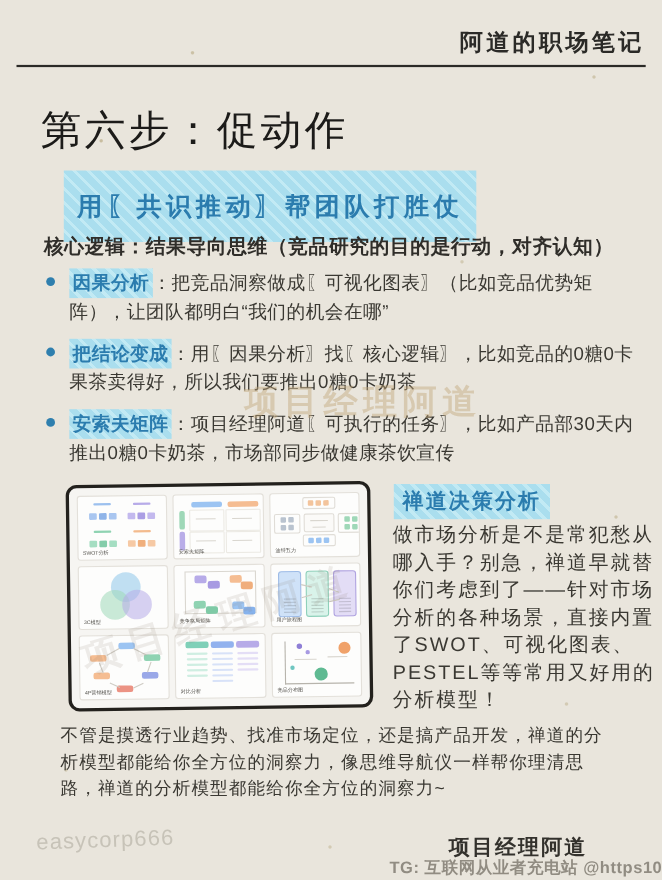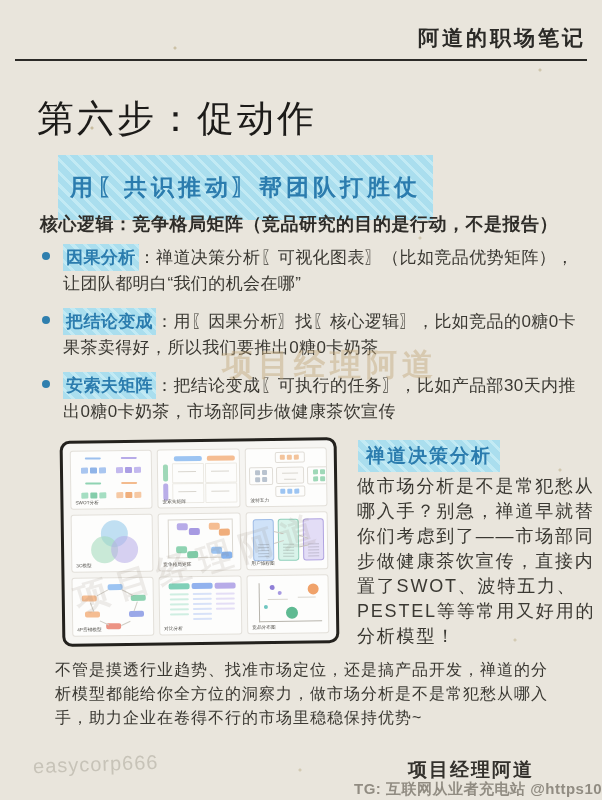--- a/index.html
+++ b/index.html
@@ -100,31 +100,31 @@
 
 <div class="page">
   <div class="specks"></div>
 
   <div class="brand">阿道的职场笔记</div>
   <div class="rule"></div>
 
   <div class="title">第六步：促动作</div>
   <div class="subtitle hl">用〖共识推动〗帮团队打胜仗</div>
 
-  <div class="core">核心逻辑：竞争格局矩阵（竞品研究的目的是行动，不是报告）</div>
+  <div class="core">核心逻辑：结果导向思维（竞品研究的目的是行动，对齐认知）</div>
 
   <ul class="bullets">
     <li>
-      <span class="bdot"></span><span class="term hl">因果分析</span><span>：禅道决策分析〖可视化图表〗（比如竞品优势矩阵），让团队都明白“我们的机会在哪”</span>
+      <span class="bdot"></span><span class="term hl">因果分析</span><span>：把竞品洞察做成〖可视化图表〗（比如竞品优势矩阵），让团队都明白“我们的机会在哪”</span>
     </li>
     <li>
       <span class="bdot"></span><span class="term hl">把结论变成</span><span>：用〖因果分析〗找〖核心逻辑〗，比如竞品的0糖0卡果茶卖得好，所以我们要推出0糖0卡奶茶</span>
     </li>
     <li>
-      <span class="bdot"></span><span class="term hl">安索夫矩阵</span><span>：把结论变成〖可执行的任务〗，比如产品部30天内推出0糖0卡奶茶，市场部同步做健康茶饮宣传</span>
+      <span class="bdot"></span><span class="term hl">安索夫矩阵</span><span>：项目经理阿道〖可执行的任务〗，比如产品部30天内推出0糖0卡奶茶，市场部同步做健康茶饮宣传</span>
     </li>
   </ul>
 
   <div class="wm-center">项目经理阿道</div>
 
   <div class="shot">
     <div class="cell">
       <div class="sw">
         <div class="swq"><span class="bar" style="background:#9cc0ee"></span><b class="ch" style="background:#a9c6f0"></b><b class="ch" style="background:#8fb4e8"></b><b class="ch" style="background:#a9c6f0"></b></div>
         <div class="swq"><span class="bar" style="background:#b7abe8"></span><b class="ch" style="background:#c3b9ee"></b><b class="ch" style="background:#ab9ee4"></b><b class="ch" style="background:#c3b9ee"></b></div>
@@ -273,20 +273,20 @@
         <span class="dash" style="left:8px;top:16px;width:20px"></span>
         <span class="dash" style="left:38px;top:14px;width:18px"></span>
       </div>
       <div class="cl">竞品分布图</div>
     </div>
   </div>
 
   <div class="wm-shot">项目经理阿道</div>
 
   <div class="aside-h hl">禅道决策分析</div>
-  <div class="aside-b">做市场分析是不是常犯愁从哪入手？别急，禅道早就替你们考虑到了——市场部同步做健康茶饮宣传，直接内置了SWOT、波特五力、PESTEL等等常用又好用的分析模型！</div>
-
-  <div class="closing">不管是摸透行业趋势、找准市场定位，还是搞产品开发，禅道的分析模型都能给你全方位的洞察力，做市场分析是不是常犯愁从哪入手，助力企业在卷得不行的市场里稳稳保持优势~</div>
+  <div class="aside-b">做市场分析是不是常犯愁从哪入手？别急，禅道早就替你们考虑到了——针对市场分析的各种场景，直接内置了SWOT、可视化图表、PESTEL等等常用又好用的分析模型！</div>
+
+  <div class="closing">不管是摸透行业趋势、找准市场定位，还是搞产品开发，禅道的分析模型都能给你全方位的洞察力，像思维导航仪一样帮你理清思路，禅道的分析模型都能给你全方位的洞察力~</div>
 
   <div class="wm-corner">easycorp666</div>
   <div class="f-author">项目经理阿道</div>
   <div class="f-tg">TG: 互联网从业者充电站 @https1024</div>
 </div>
 
 </body></html>

